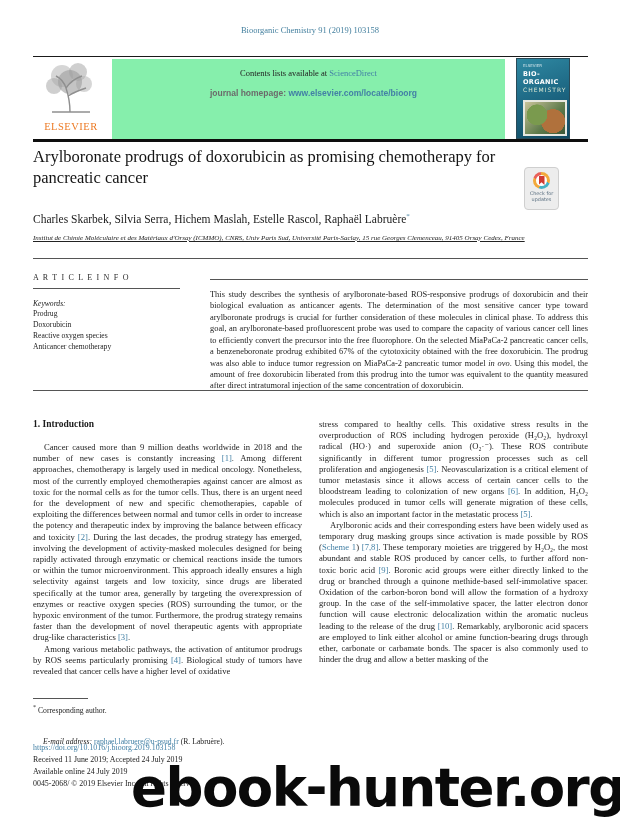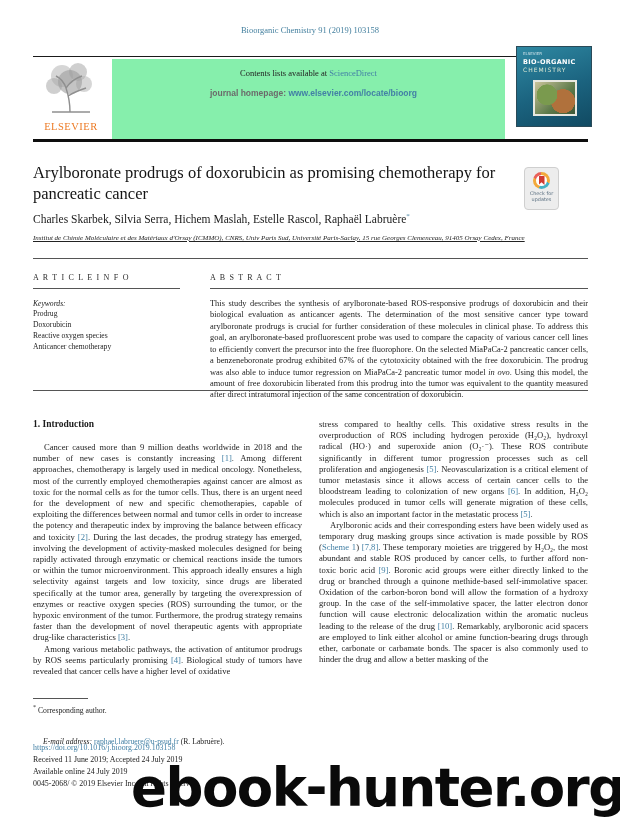--- a/index.html
+++ b/index.html
@@ -23,35 +23,35 @@
   
   .elsevier { position:absolute; left:35px; top:60px; width:72px; height:78px; text-align:center; }
   .elsevier .wordmark { font-size:10.5px; letter-spacing:0.5px; color:#ec7a24; margin-top:1px;
                         font-family:"Liberation Serif",serif; }
   .headerbox { position:absolute; left:112px; top:59px; width:393px; height:80px;
                background:#86efac; text-align:center; }
   .contents-line { padding-top:9px; font-size:8.5px; color:#222; }
   .journal-title { margin-top:8px; font-size:16.5px; color:#111; }
   .homepage-line { margin-top:10px; font-size:8.5px; font-weight:bold;
                    font-family:"Liberation Sans","DejaVu Sans",sans-serif; color:#6b6b6b;padding-left:10px; }
-  .cover { position:absolute; left:516px; top:46px; width:76px; height:81px;
+  .cover { position:absolute; left:516px; top:58px; width:54px; height:81px;
            background:linear-gradient(160deg,#2f89a3 0%,#1b637f 55%,#114a62 100%);
            border:1px solid #2a4a58; padding:4px 4px 2px 6px; }
   .cover .tag { font-size:4px; color:#cfe3ea; font-family:"DejaVu Sans",sans-serif; }
   .cover .t1 { font-size:6.5px; font-weight:bold; color:#ffffff; letter-spacing:0.3px;
                font-family:"DejaVu Sans",sans-serif; margin-top:2px; }
   .cover .t2 { font-size:6px; color:#d9e6d2; letter-spacing:1px; font-family:"DejaVu Sans",sans-serif; }
   .cover .art { width:44px; height:36px; margin:7px auto 0;
                 border:2px solid #e8e8e0;
                 background:
                   radial-gradient(circle at 30% 40%, #7a9a4e 0 30%, transparent 31%),
                   radial-gradient(circle at 70% 60%, #b0713c 0 35%, transparent 36%),
                   linear-gradient(135deg,#c9c39a,#5d7a4a 60%,#3f5837); }
   
-  .title { position:absolute; left:33px; top:162px; width:495px;
+  .title { position:absolute; left:33px; top:146px; width:495px;
            font-size:16.5px; line-height:1.3; color:#141414; }
   .badge { position:absolute; left:524px; top:167px; width:35px; height:43px;
            background:#ededed; border:1px solid #cfcfcf; border-radius:4px;
            text-align:center; cursor:pointer; }
   .badge .ring { width:17px; height:17px; border-radius:50%; margin:4px auto 1px;
                  background:conic-gradient(#f2a93b 0 30%, #44b1c4 30% 55%, #f2a93b 55% 80%, #e8615a 80% 100%);
                  position:relative; }
   .badge .ring .inner { position:absolute; left:3px; top:3px; width:11px; height:11px;
                         border-radius:50%; background:#fff; }
   .badge .ring .shield { position:absolute; left:5.5px; top:4px; width:6px; height:9px;
@@ -164,21 +164,20 @@
     <div class="sec-head">A R T I C L E  I N F O</div>
     <div class="sec-rule"></div>
     <div class="kw-label">Keywords:</div>
     <div class="kw-item">Prodrug</div>
     <div class="kw-item">Doxorubicin</div>
     <div class="kw-item">Reactive oxygen species</div>
     <div class="kw-item">Anticancer chemotherapy</div>
   </div>
 
   <div class="abs-col">
-    <div class="sec-head">A B S T R A C T</div>
     <div class="sec-rule"></div>
     <div class="abs-text">This study describes the synthesis of arylboronate-based ROS-responsive prodrugs of doxorubicin and their biological evaluation as anticancer agents. The determination of the most sensitive cancer type toward arylboronate prodrugs is crucial for further consideration of these molecules in clinical phase. To address this goal, an arylboronate-based profluorescent probe was used to compare the capacity of various cancer cell lines to efficiently convert the precursor into the free fluorophore. On the selected MiaPaCa-2 pancreatic cancer cells, a benzeneboronate prodrug exhibited 67% of the cytotoxicity obtained with the free doxorubicin. The prodrug was also able to induce tumor regression on MiaPaCa-2 pancreatic tumor model <i>in ovo</i>. Using this model, the amount of free doxorubicin liberated from this prodrug into the tumor was equivalent to the quantity measured after direct intratumoral injection of the same concentration of doxorubicin.</div>
   </div>
 
   <div class="rule-absbot"></div>
 
   <div class="col-left">
     <div class="intro-head">1. Introduction</div>
     <p class="body-p indent">Cancer caused more than 9 million deaths worldwide in 2018 and the number of new cases is constantly increasing <span class="ref">[1]</span>. Among different approaches, chemotherapy is largely used in medical oncology. Nonetheless, most of the currently employed chemotherapies against cancer are almost as toxic for the normal cells as for the tumor cells. Thus, there is an urgent need for the development of new and specific chemotherapies, capable of exploiting the differences between normal and tumor cells in order to increase the potency and therapeutic index by improving the balance between efficacy and toxicity <span class="ref">[2]</span>. During the last decades, the prodrug strategy has emerged, involving the development of activity-masked molecules designed for being rapidly activated through enzymatic or chemical reactions inside the tumors or within the tumor microenvironment. This approach ideally ensures a high selectivity against targets and low toxicity, since drugs are liberated specifically at the tumor area, generally by targeting the overexpression of enzymes or reactive oxygen species (ROS) surrounding the tumor, or the hypoxic environment of the tumor. Furthermore, the prodrug strategy remains faster than the development of novel therapeutic agents with appropriate drug-like characteristics <span class="ref">[3]</span>.</p>
     <p class="body-p indent">Among various metabolic pathways, the activation of antitumor prodrugs by ROS seems particularly promising <span class="ref">[4]</span>. Biological study of tumors have revealed that cancer cells have a higher level of oxidative</p>

